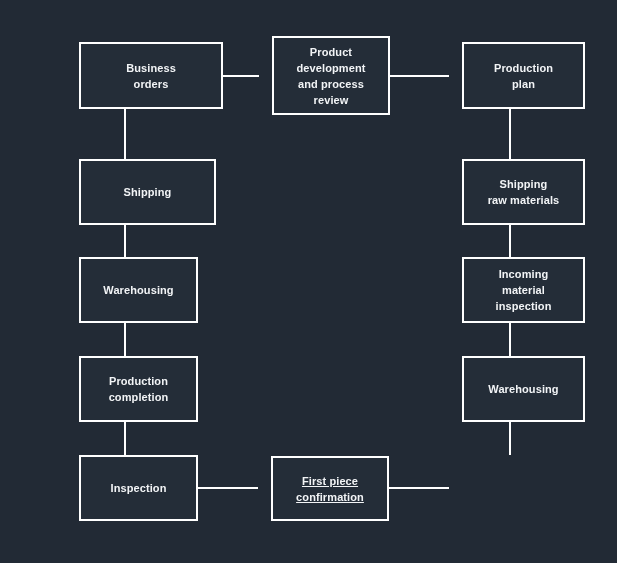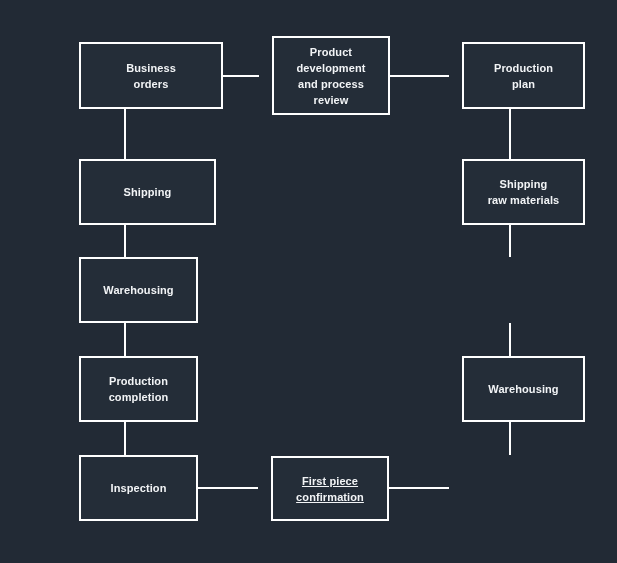--- a/index.html
+++ b/index.html
@@ -79,20 +79,22 @@
   <div class="node" style="left:449px; top:42px; width:123px; height:67px;">Production
 plan</div>
 
   <div class="node" style="left:66px; top:159px; width:137px; height:66px;">Shipping</div>
 
   <div class="node" style="left:449px; top:159px; width:123px; height:66px;">Shipping
 raw materials</div>
 
   <div class="node" style="left:66px; top:257px; width:119px; height:66px;">Warehousing</div>
 
+  <div class="node" style="left:449px; top:257px; width:123px; height:66px;">Incoming material
+inspection</div>
 
   <div class="node" style="left:66px; top:356px; width:119px; height:66px;">Production
 completion</div>
 
   <div class="node" style="left:449px; top:356px; width:123px; height:66px;">Warehousing</div>
 
   <div class="node" style="left:66px; top:455px; width:119px; height:66px;">Inspection</div>
 
   <div class="node" style="left:258px; top:456px; width:118px; height:65px;text-decoration:underline;">First piece
 confirmation</div>

